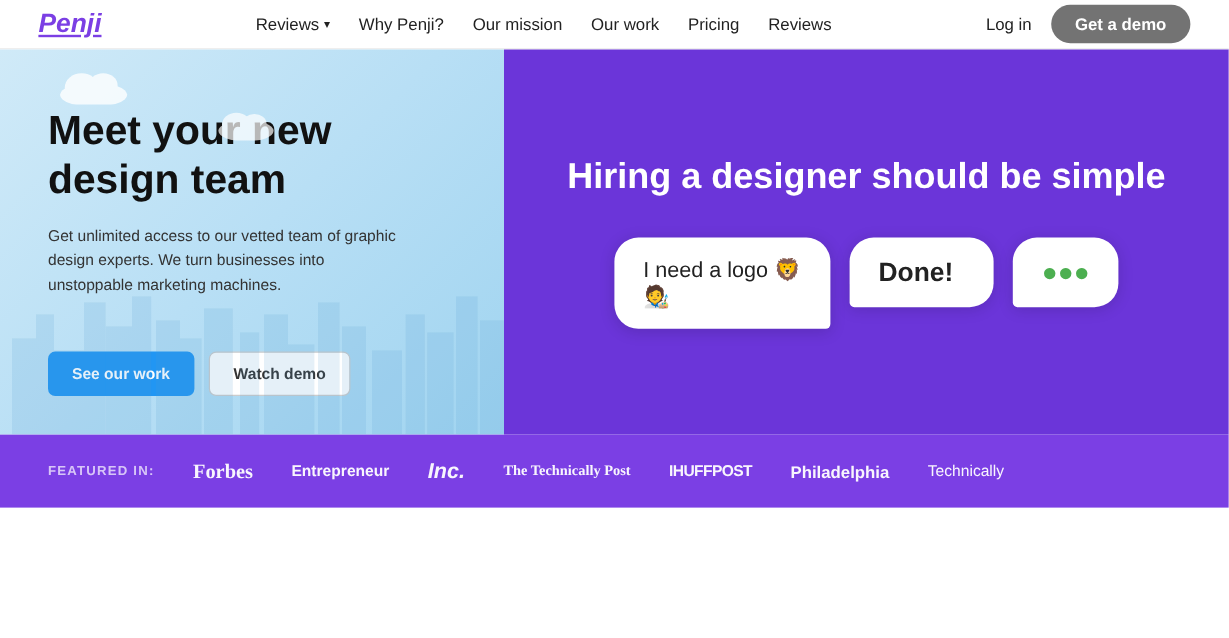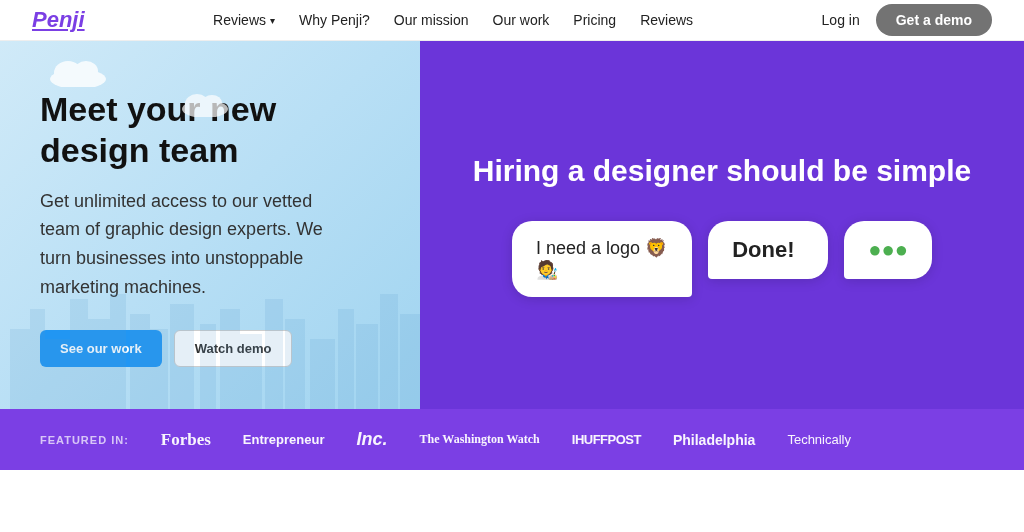--- a/index.html
+++ b/index.html
@@ -16,28 +16,28 @@
     .nav-links a { text-decoration: none; color: #222; font-size: 14px; font-weight: 500; }
     .nav-links a.services-link { display: flex; align-items: center; gap: 4px; }
     .nav-actions { display: flex; align-items: center; gap: 16px; }
     .nav-login { text-decoration: none; color: #222; font-size: 14px; font-weight: 500; }
     .nav-demo {
       background: #737373; color: #fff; padding: 8px 20px;
       border-radius: 24px; text-decoration: none; font-size: 14px; font-weight: 600;
     }
 
     
-    .hero { display: flex; height: 368px; }
+    .hero { display: flex; height: 321px; }
     .hero-left {
       width: 420px; flex-shrink: 0;
       background: linear-gradient(135deg, #d0eaf8 0%, #b8dff5 50%, #a0d4f0 100%);
       padding: 48px 40px 40px 40px; position: relative; overflow: hidden;
     }
     .hero-left h1 { font-size: 34px; font-weight: 800; color: #111; line-height: 1.2; margin-bottom: 16px; }
-    .hero-left p { font-size: 18px; color: #333; line-height: 1.6; max-width: 300px; margin-bottom: 28px; }
+    .hero-left p { font-size: 13px; color: #333; line-height: 1.6; max-width: 300px; margin-bottom: 44px; }
     .hero-btns { display: flex; gap: 12px; }
     .btn-blue {
       background: #2196F3; color: #fff; border: none; padding: 10px 20px;
       border-radius: 6px; font-size: 13px; font-weight: 600; cursor: pointer;
     }
     .btn-outline {
       background: #fff; color: #333; border: 1px solid #ccc; padding: 10px 20px;
       border-radius: 6px; font-size: 13px; font-weight: 600; cursor: pointer;
     }
     
@@ -166,21 +166,21 @@
     </div>
   </div>
 </section>
 
 <div class="featured-bar">
   <span class="featured-label">FEATURED IN:</span>
   <div class="featured-logos">
     <span class="pub-logo forbes">Forbes</span>
     <span class="pub-logo entrepreneur">Entrepreneur</span>
     <span class="pub-logo inc">Inc.</span>
-    <span class="pub-logo wapo">The Washington Watch</span>
+    <span class="pub-logo wapo">The Technically Post</span>
     <span class="pub-logo huffpost">IHUFFPOST</span>
     <span class="pub-logo philly">Philadelphia</span>
     <span class="pub-logo technically">Technically</span>
   </div>
 </div>
 
 <section class="meet-section">
   
 </section>
 

